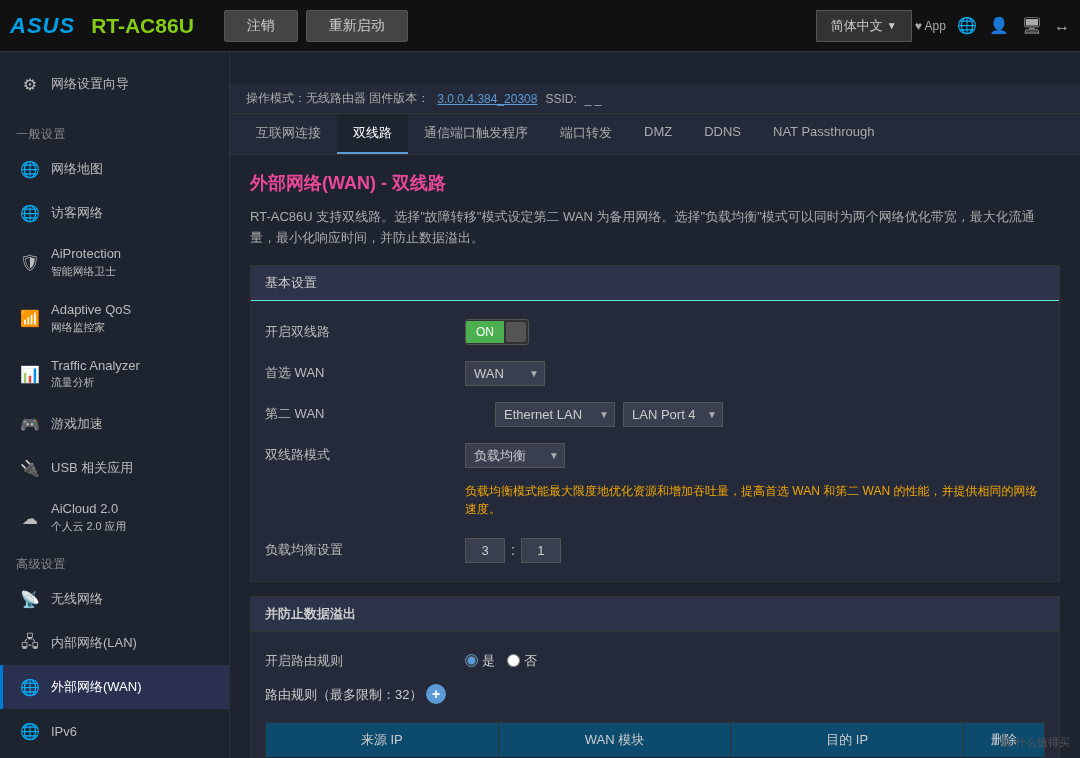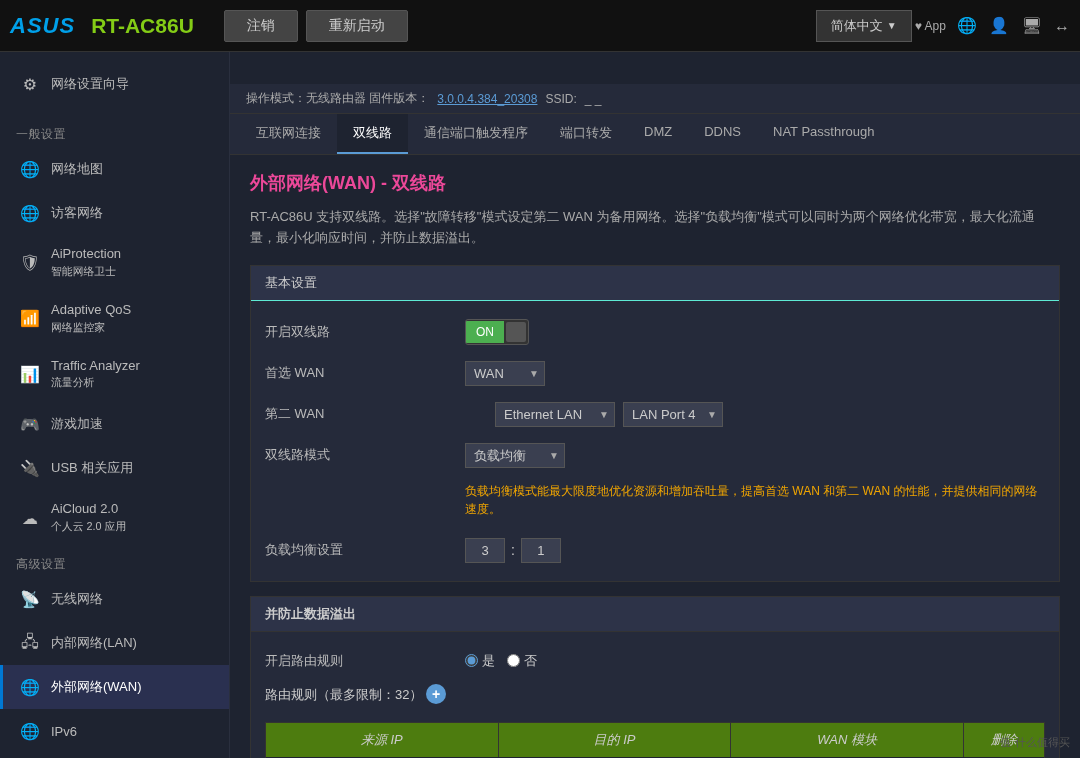--- a/index.html
+++ b/index.html
@@ -78,21 +78,21 @@
     .radio-label { display: flex; align-items: center; gap: 4px; color: #ccc; cursor: pointer; }
     .radio-input { accent-color: #5b9bd5; }
 
     
     .routing-section { background: #252a3a; border: 1px solid #333; }
     .routing-header { background: #2d3348; padding: 8px 14px; color: #ccc; font-size: 13px; font-weight: bold; border-bottom: 1px solid #333; }
     .routing-body { padding: 10px 0; }
 
     
     .table-container { margin: 10px 14px; background: #1e2330; border: 1px solid #333; }
-    .table-header { display: grid; grid-template-columns: 1fr 1fr 1fr 80px; background: #4d7c0f; font-style: italic; }
+    .table-header { display: grid; grid-template-columns: 1fr 1fr 1fr 80px; background: #0c4a6e; }
     .table-col { padding: 8px 12px; color: #ccc; font-size: 13px; border-right: 1px solid #333; text-align: center; }
     .table-col:last-child { border-right: none; }
     .table-empty { padding: 16px; text-align: center; color: #f0a500; font-size: 13px; }
 
     
     .add-rule-btn { display: inline-flex; align-items: center; gap: 4px; background: none; border: none; color: #5b9bd5; cursor: pointer; font-size: 14px; }
     .add-circle { width: 20px; height: 20px; border-radius: 50%; background: #5b9bd5; color: #fff; display: flex; align-items: center; justify-content: center; font-size: 14px; font-weight: bold; }
 
     
     .watermark { position: fixed; bottom: 8px; right: 10px; color: #555; font-size: 11px; display: flex; align-items: center; gap: 4px; }
@@ -312,22 +312,22 @@
           <div style="padding: 4px 14px 8px;">
             <span style="color:#ccc; font-size:13px;">路由规则（最多限制：32）</span>
             <button class="add-rule-btn">
               <span class="add-circle">+</span>
             </button>
           </div>
 
           <div class="table-container">
             <div class="table-header">
               <div class="table-col">来源 IP</div>
+              <div class="table-col">WAN 模块</div>
               <div class="table-col">目的 IP</div>
-              <div class="table-col">WAN 模块</div>
               <div class="table-col">删除</div>
             </div>
             <div class="table-empty">目前没有数据</div>
           </div>
 
         </div>
       </div>
 
     </div>
   </div>

